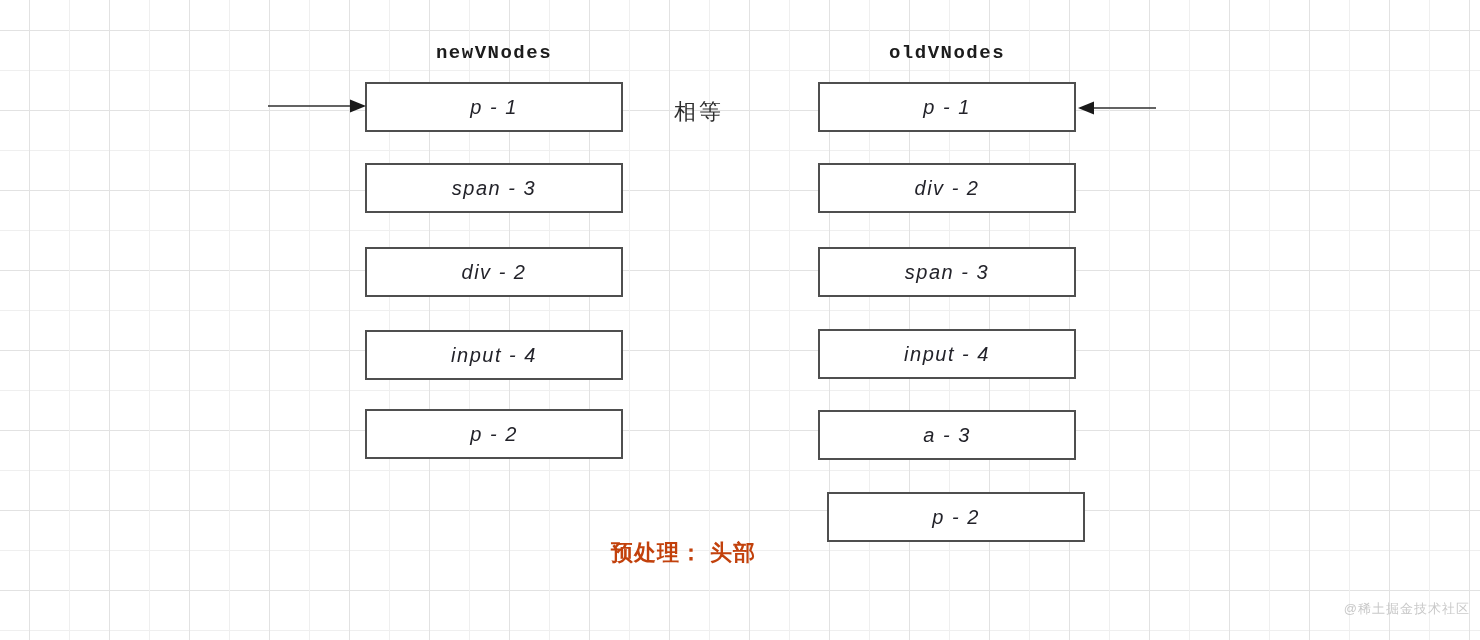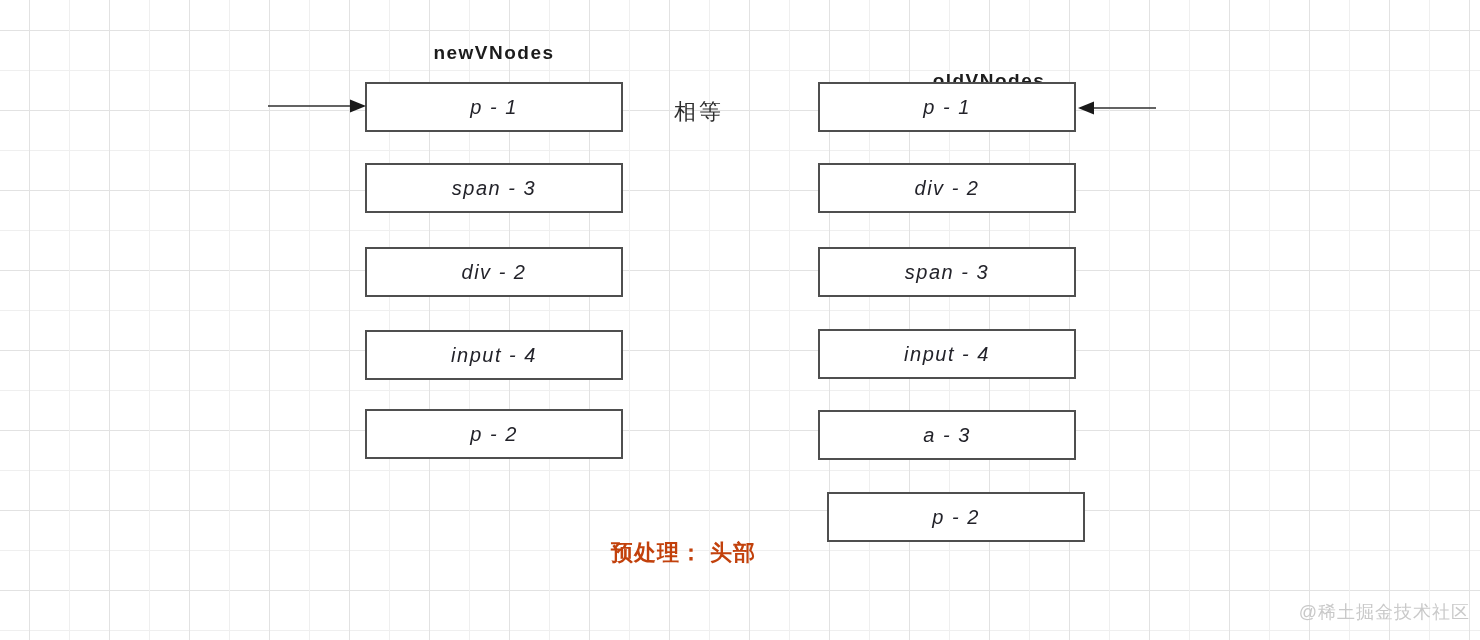--- a/index.html
+++ b/index.html
@@ -7,24 +7,24 @@
     width:1480px;height:640px;position:relative;overflow:hidden;
     background-color:#ffffff;
     background-image:
       repeating-linear-gradient(to right, #e2e2e2 0 1px, transparent 1px 40px, #efefef 40px 41px, transparent 41px 80px),
       repeating-linear-gradient(to bottom, #e2e2e2 0 1px, transparent 1px 40px, #efefef 40px 41px, transparent 41px 80px);
     background-position:29px 30px;
     font-family:"Liberation Sans","DejaVu Sans",sans-serif;
   }
   .col-title{
     position:absolute;width:258px;text-align:center;top:42px;
-    font-size:19px;font-weight:bold;color:#1c1c1c;letter-spacing:1.5px;
+    font-size:19px;font-weight:bold;color:#1c1c1c;letter-spacing:1.5px;font-family:Liberation Mono, monospace;
   }
   .title-left{left:365px;}
-  .title-right{left:860px;margin-top:28px;}
+  .title-right{left:818px;}
   .node{
     position:absolute;width:254px;height:46px;
     border:2px solid #4f4f4f;background:#ffffff;
     display:flex;align-items:center;justify-content:center;
     font-size:20px;color:#23232a;letter-spacing:1.5px;font-style:italic;
   }
   .lx{left:365px;}
   .rx{left:818px;}
   .l1{top:82px;}  .l2{top:163px;} .l3{top:247px;} .l4{top:330px;} .l5{top:409px;}
   .r1{top:82px;}  .r2{top:163px;} .r3{top:247px;} .r4{top:329px;} .r5{top:410px;}
@@ -32,21 +32,21 @@
   .relation-label{
     position:absolute;left:674px;top:97px;
     font-size:22px;color:#2e2e2e;letter-spacing:3px;white-space:nowrap;text-align:center;
   }
   .caption{
     position:absolute;left:611px;top:538px;
     font-size:22px;font-weight:bold;color:#c2410c;letter-spacing:1px;white-space:nowrap;
   }
   .watermark{
     position:absolute;right:10px;top:600px;
-    font-size:18px;color:#c9c9c9;letter-spacing:1px;white-space:nowrap;
+    font-size:13px;color:#c9c9c9;letter-spacing:1px;white-space:nowrap;
   }
   svg.arrows{position:absolute;left:0;top:0;pointer-events:none;}
 </style>
 </head>
 <body>
 
 <div class="col-title title-left">newVNodes</div>
 <div class="col-title title-right">oldVNodes</div>
 
 <div class="node lx l1">p - 1</div>

